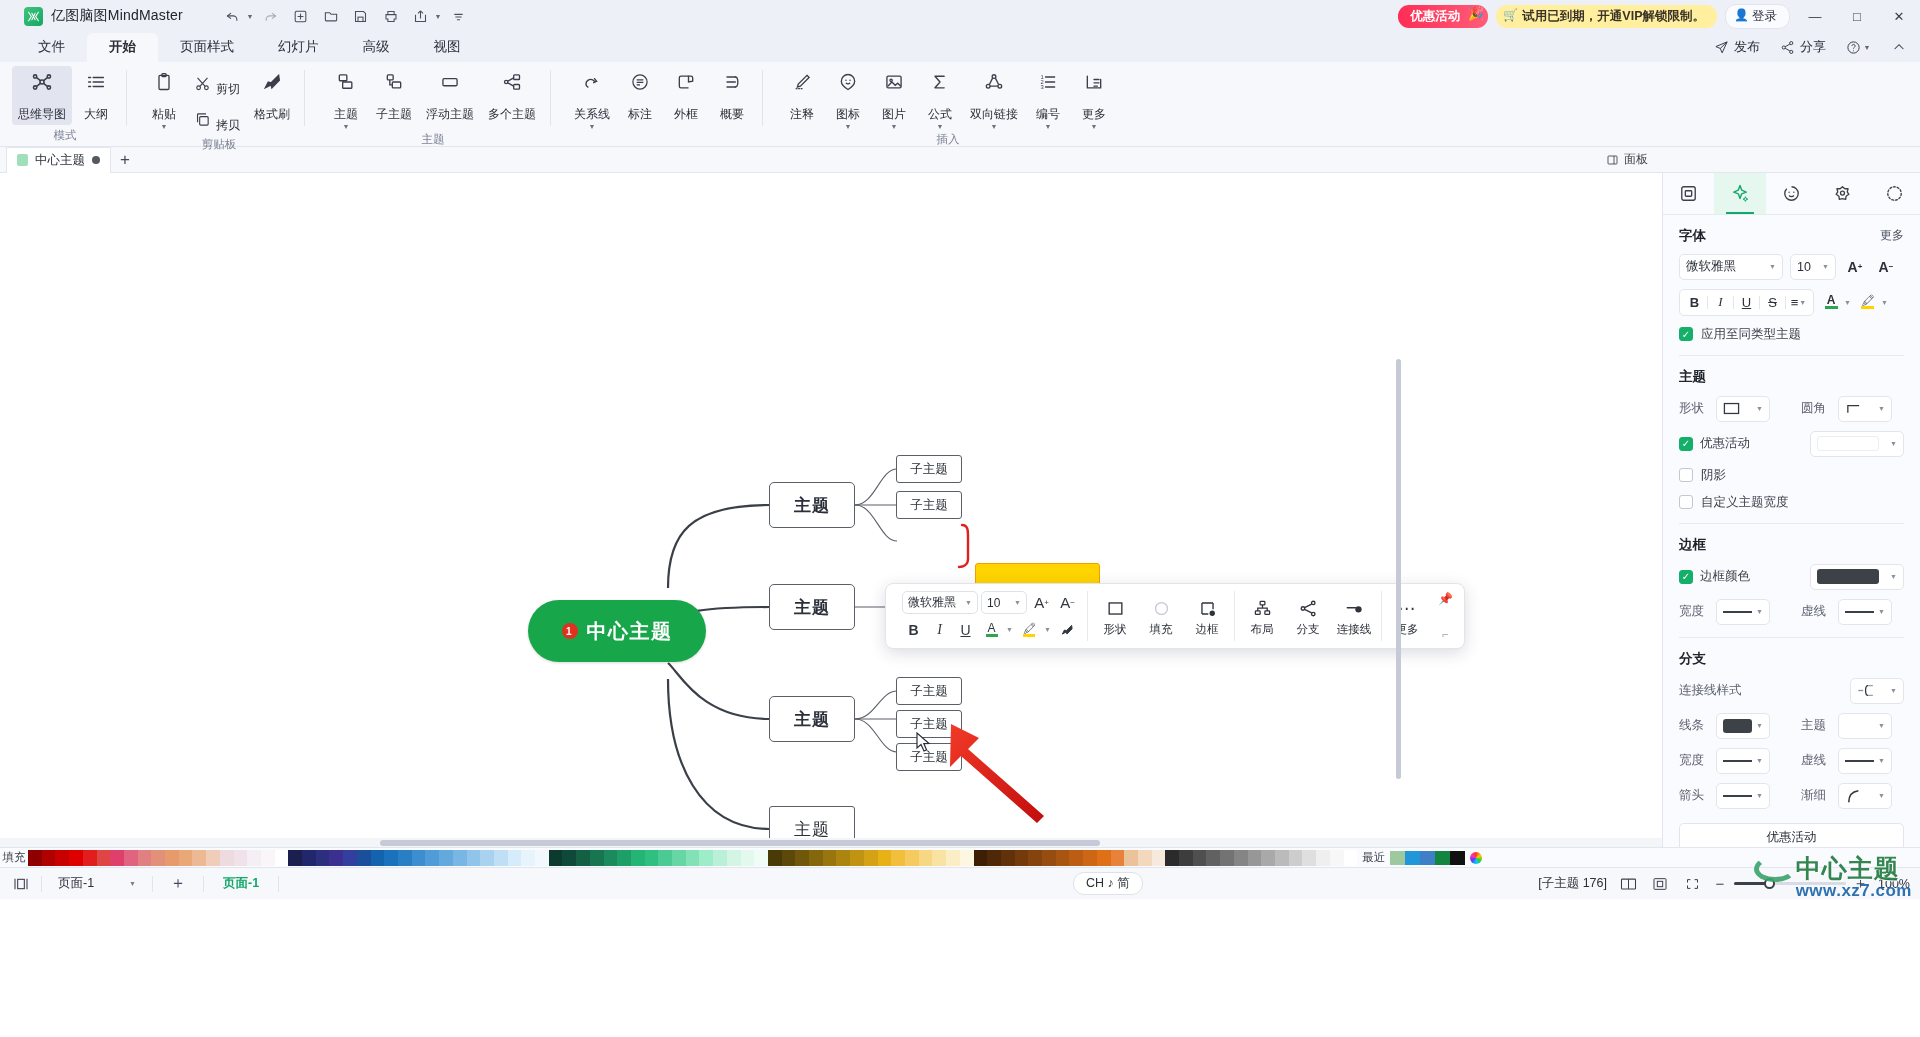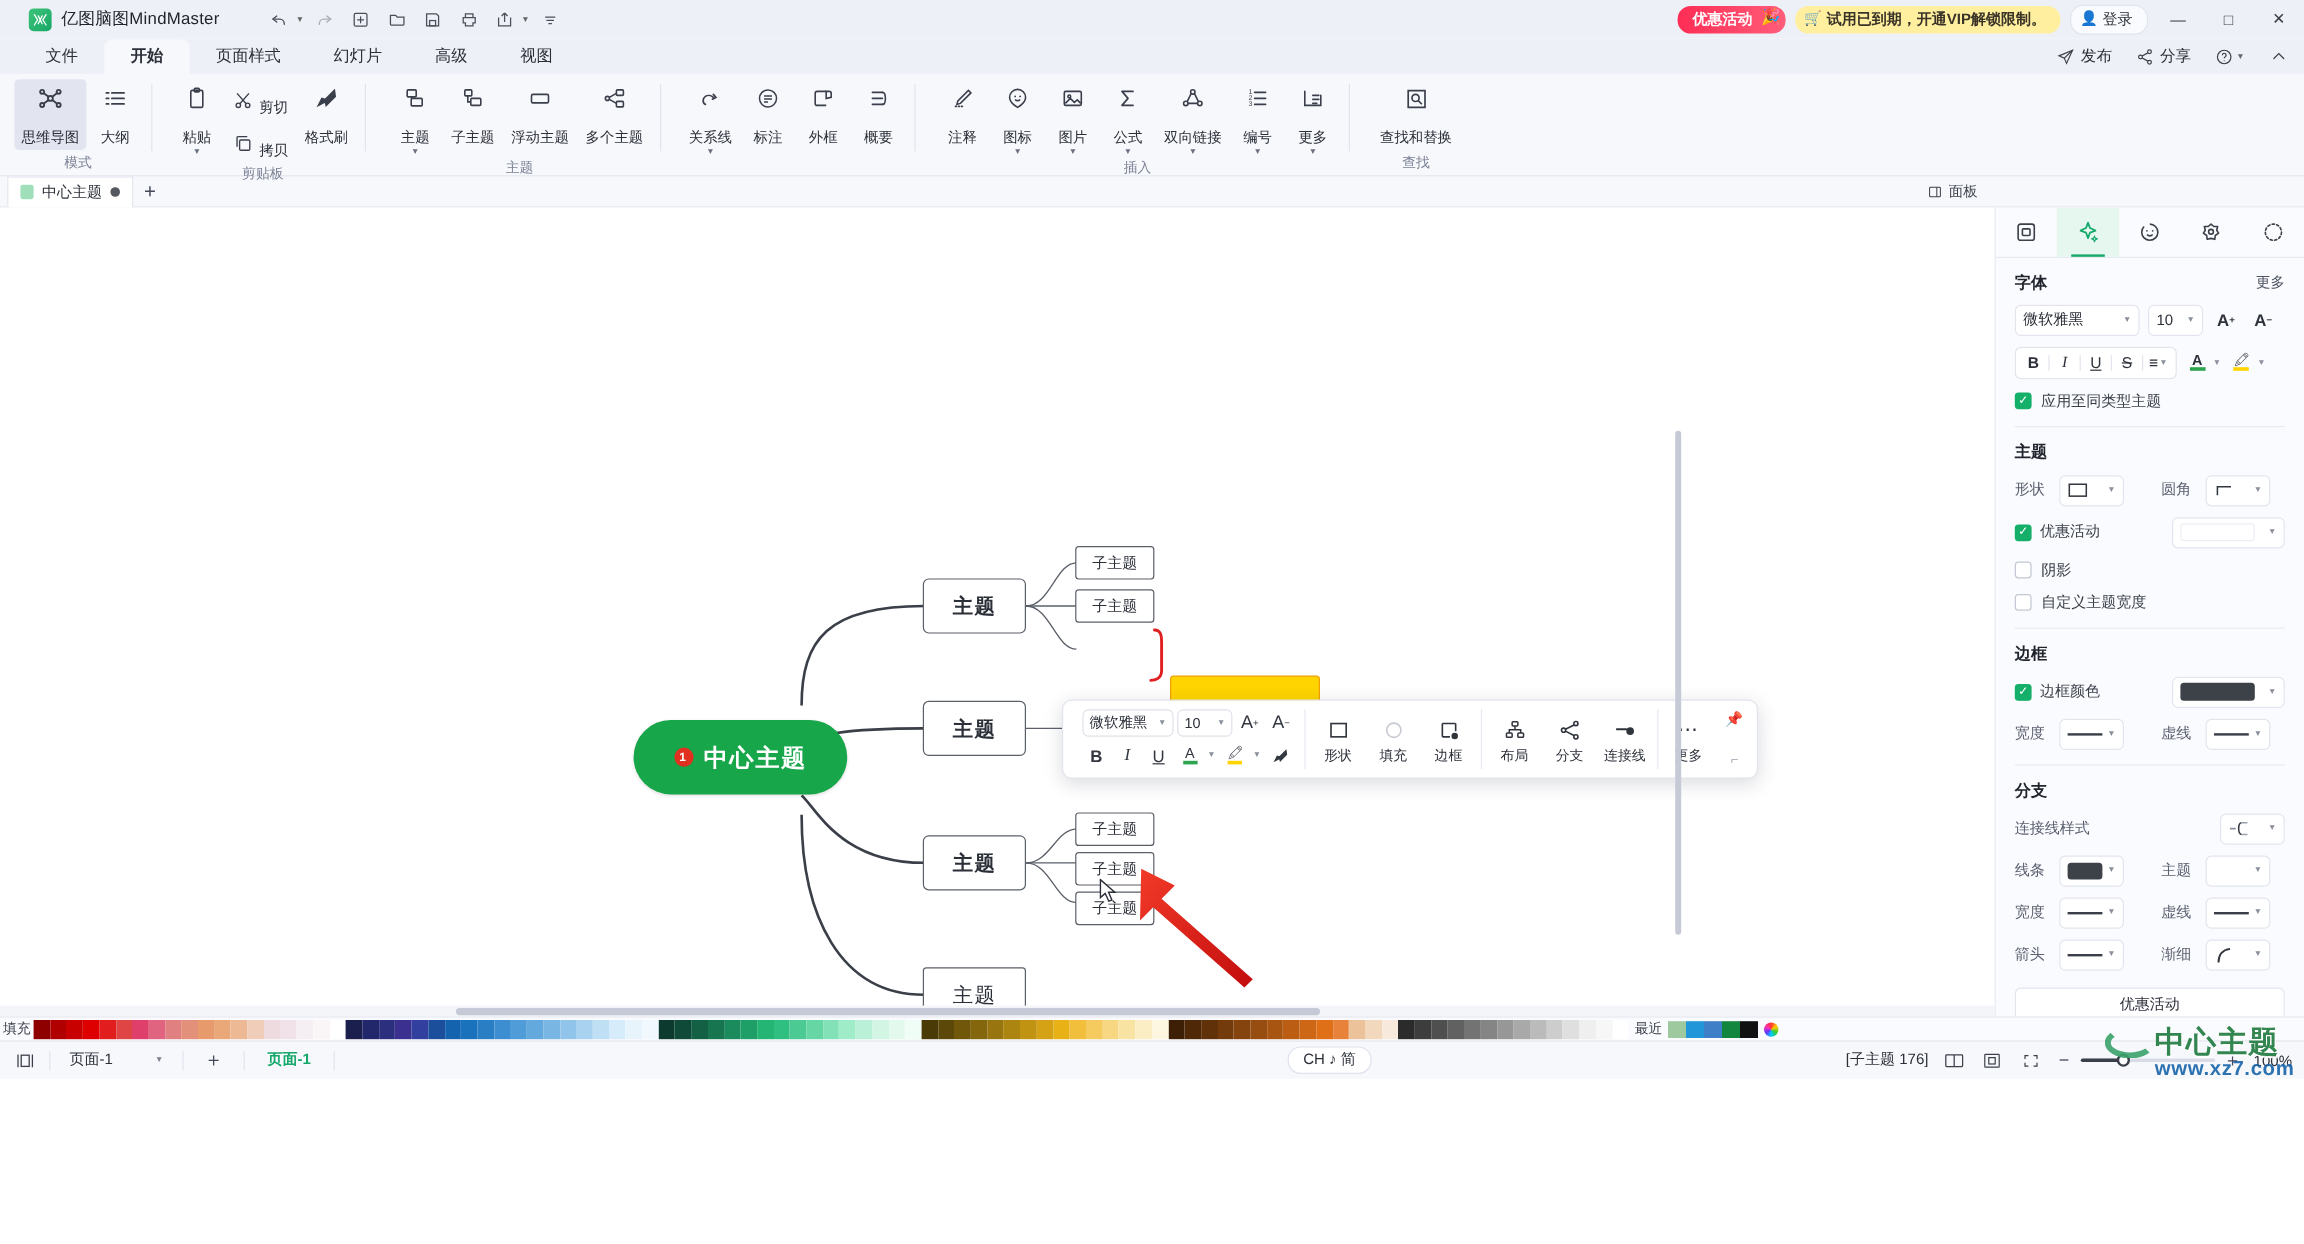--- a/index.html
+++ b/index.html
@@ -596,35 +596,20 @@
               <path d="M12 9h6M12 13h6M12 17h4"></path>
             </svg>
         </span>
         <span class="lab">更多</span>
         <span class="dd">▼</span>
       </div>
     </div>
     <div class="rg-label">插入</div>
   </div>
 
-  <div class="rgroup" style="padding-left:20px; padding-right:30px;">
-    <div class="rg-items">
-      <div class="ritem">
-        <span class="ico">
-          <svg width="21" height="21" viewBox="0 0 24 24" fill="none" stroke="#3a3f4b" stroke-width="1.6">
-              <path d="M4 4h16v16H4z"></path>
-              <circle cx="11" cy="11" r="3.4"></circle>
-              <path d="M13.6 13.6L17 17"></path>
-            </svg>
-        </span>
-        <span class="lab">查找和替换</span>
-      </div>
-    </div>
-    <div class="rg-label">查找</div>
-  </div>
 </div>
 
 <div class="doctabs">
   <div class="doctab">
     <span class="lock"></span>
     <span>中心主题</span>
     <span class="dot"></span>
   </div>
   <div class="docadd">+</div>
 </div>

